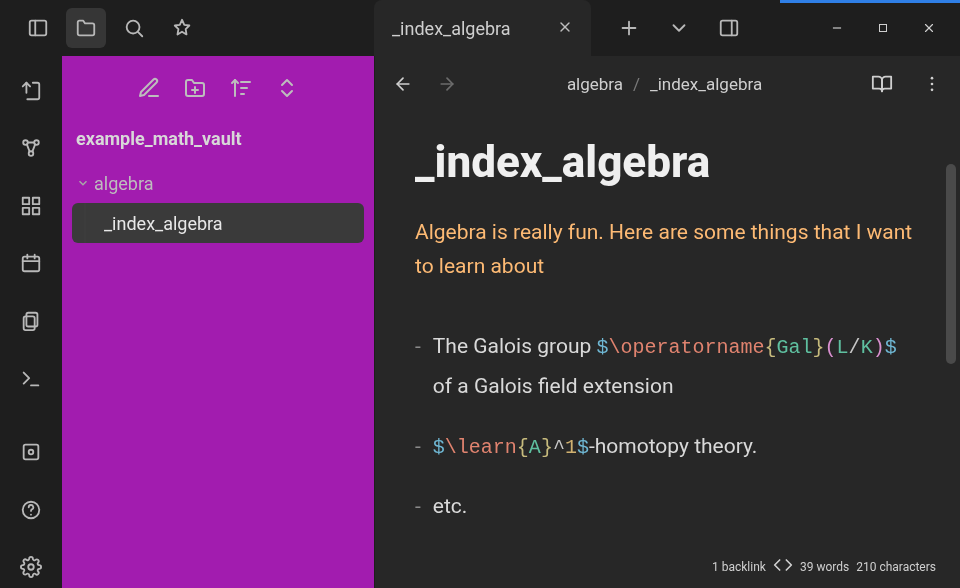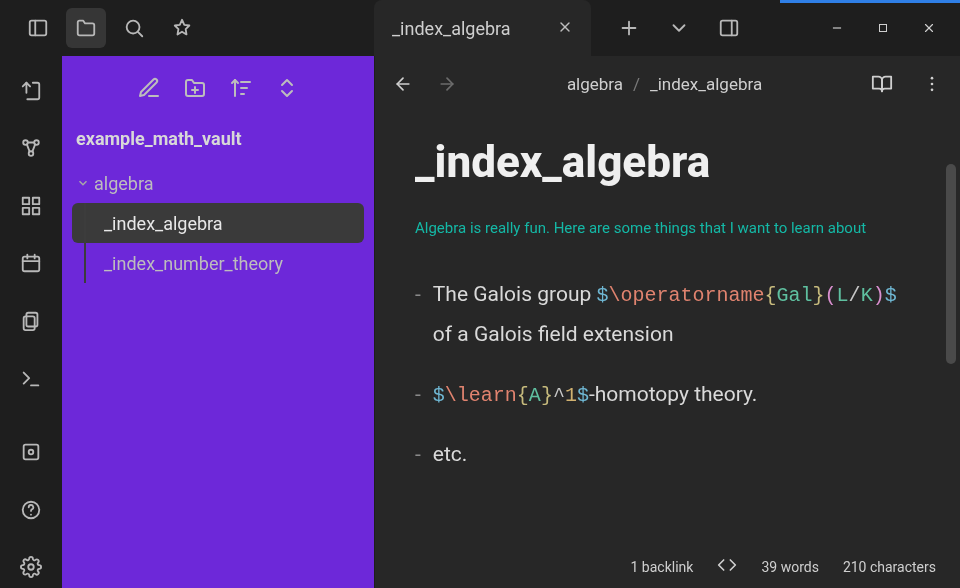--- a/index.html
+++ b/index.html
@@ -92,21 +92,21 @@
     padding-top: 14px;
     gap: 16px;
   }
   .rail-spacer { flex: 1; }
   .rail .icon-btn { width: 42px; height: 42px; }
   .rail .icon-btn svg { width: 22px; height: 22px; }
 
   
   .sidebar {
     width: 312px;
-    background: #6d28d9;
+    background: #a21caf;
     display: flex;
     flex-direction: column;
     font-size: 18px;
   }
   .sidebar-toolbar {
     height: 64px;
     display: flex;
     align-items: center;
     justify-content: center;
     gap: 18px;
@@ -174,46 +174,46 @@
     overflow: auto;
     padding: 24px 40px 0 40px;
   }
   .doc h1 {
     font-size: 44px;
     font-weight: 800;
     color: #efefef;
     margin-bottom: 28px;
   }
   .doc p {
-    font-size: 15px;
-    color: #14b8a6;
+    font-size: 21px;
+    color: #fdba74;
     line-height: 1.6;
-    margin-bottom: 35px;
+    margin-bottom: 44px;
   }
   .doc .bullets { font-size: 21px; line-height: 1.9; }
   .doc .li { display: flex; margin-bottom: 20px;}
   .doc .li .dash { color: #8a8a8a; margin-right: 12px; }
   .doc .li .body { flex: 1; color: #d9d9d9; }
   .mono { font-family: "SFMono-Regular", Consolas, "Courier New", monospace; font-size: 20px; }
   .c-dollar { color: #6fb7d3; }
   .c-cmd { color: #e0836f; }
   .c-brace { color: #c7bb7d; }
   .c-sym { color: #5fc0a0; }
   .c-brack { color: #d98fcf; }
   .c-car { color: #c8c8c8; }
   .c-num { color: #d0b170; }
 
   .statusbar {
     position: absolute;
     bottom: 4px; right: 14px;
     display: flex;
     align-items: center;
-    gap: 24px;
+    gap: 7px;
     background: #272727;
-    font-size: 14px;
+    font-size: 12px;
     color: #cfcfcf;
     padding: 6px 10px;
   }
   .statusbar .codeicon svg { width: 20px; height: 20px; stroke: currentColor; fill: none; stroke-width: 2; stroke-linecap: round; stroke-linejoin: round;}
 
   .vscroll {
     position: absolute;
     top: 108px; right: 4px;
     width: 10px; height: 200px;
     background: #4a4a4a;
@@ -408,24 +408,20 @@
         <span class="chev">
           <svg width="14" height="14" viewBox="0 0 24 24" stroke="currentColor" fill="none" stroke-width="2.5">
               <polyline points="6 9 12 15 18 9"></polyline>
             </svg>
         </span>
         <span>algebra</span>
       </div>
       <div class="tree-row file selected">
         <span class="spine"></span>
         <span>_index_algebra</span>
-      </div>
-      <div class="tree-row file">
-        <span class="spine"></span>
-        <span>_index_number_theory</span>
       </div>
     </div>
   </div>
 
   <div class="editor">
     <div class="editor-header">
       <div class="nav-btns">
         <div class="nav-btn">
           <svg width="20" height="20" viewBox="0 0 24 24" stroke="currentColor" fill="none" stroke-width="2" stroke-linecap="round" stroke-linejoin="round">
               <line x1="19" y1="12" x2="5" y2="12"></line>

